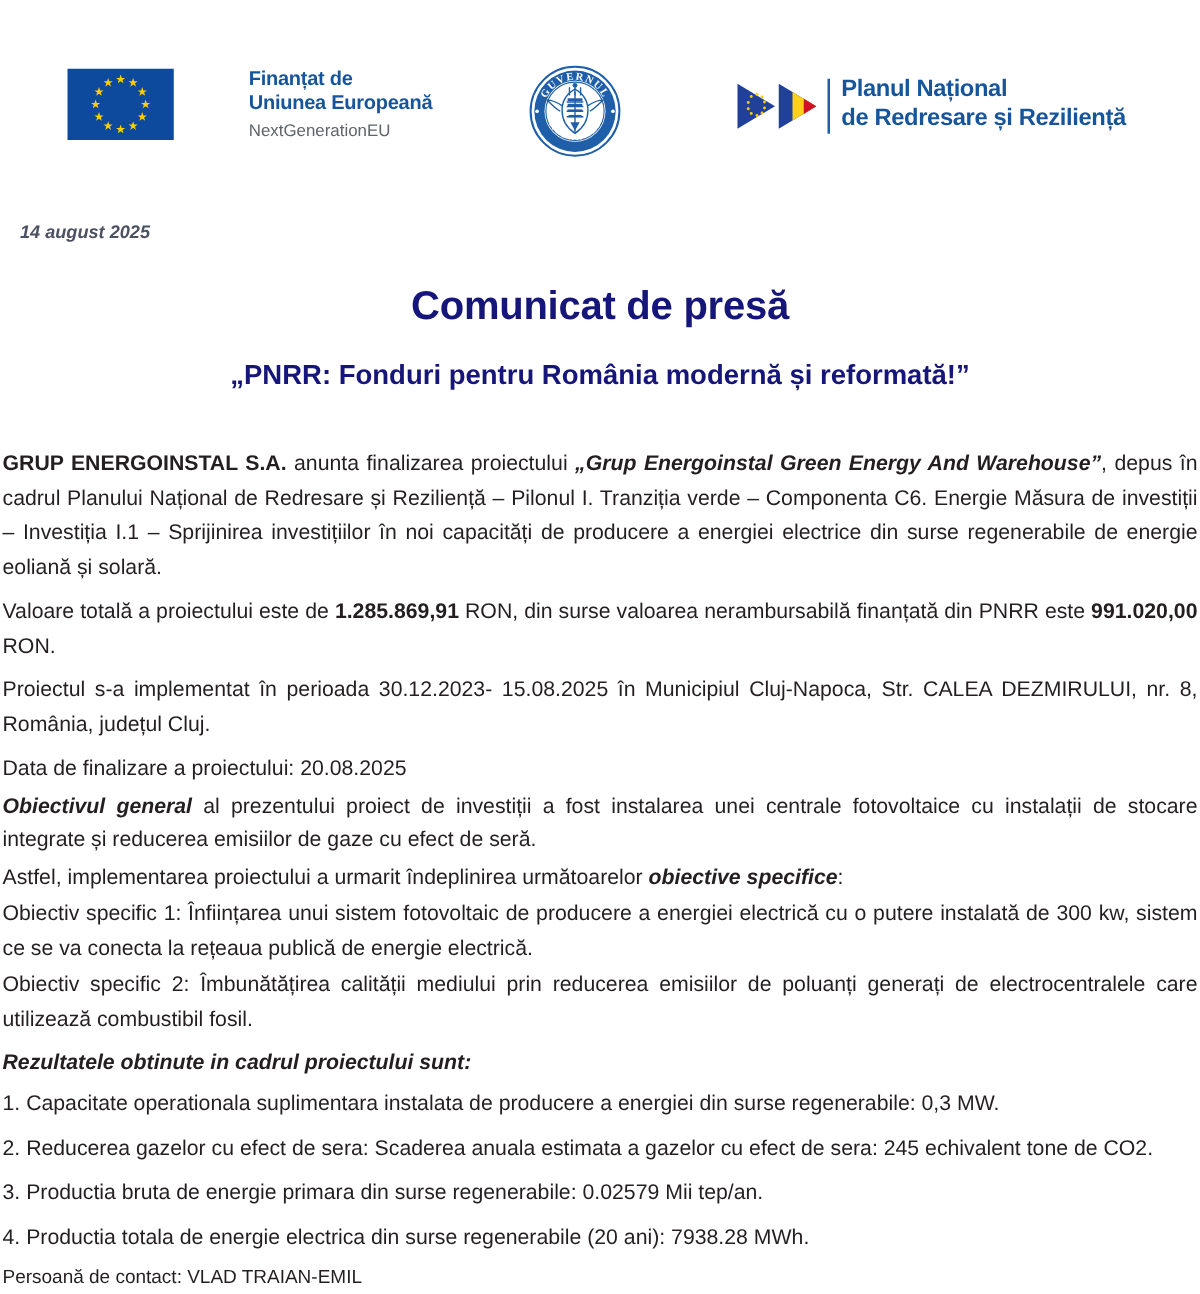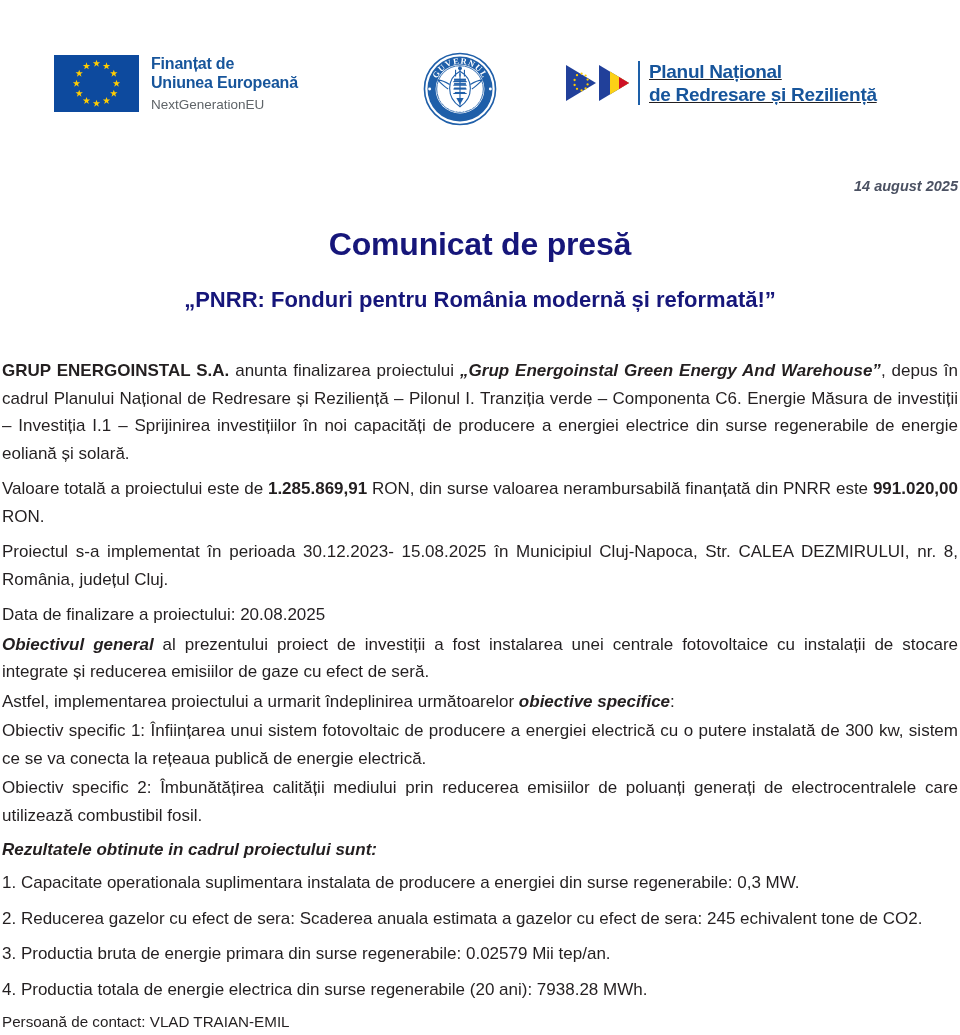--- a/index.html
+++ b/index.html
@@ -23,20 +23,21 @@
     height: 140px;
   }
 
   
   .eu-logo {
     position: absolute;
     left: 54px;
     top: 55px;
     display: flex;
     align-items: center;
+    gap: 48px;
   }
   .eu-flag {
     width: 85px;
     height: 57px;
     background: #0d4a9e;
     position: relative;
     flex: none;
   }
   .eu-stars {
     position: absolute;
@@ -66,46 +67,44 @@
     position: absolute;
     left: 423px;
     top: 52px;
     width: 74px;
     height: 74px;
   }
 
   
   .pnrr-logo {
     position: absolute;
-    left: 564px;
+    left: 588px;
     top: 61px;
     display: flex;
-    align-items: flex-start;
-    text-decoration: underline;
+    align-items: flex-end;
   }
   .pnrr-arrows { flex: none; }
   .pnrr-divider {
     width: 2px;
     height: 44px;
     background: #1d5fa8;
     margin: 0 9px 0 4px;
     flex: none;
   }
   .pnrr-text {
     line-height: 1.2;
     font-weight: bold;
     font-size: 19px;
     color: #17559b;
     letter-spacing: -0.3px;
     white-space: nowrap;
   }
 
   
   .doc-date {
-    text-align: right;
     padding-right: 2px;
     margin-top: 38px;
     font-weight: bold;
     font-style: italic;
     font-size: 14.5px;
     color: #4b5162;
     margin-left: 16px;
   }
 
   

